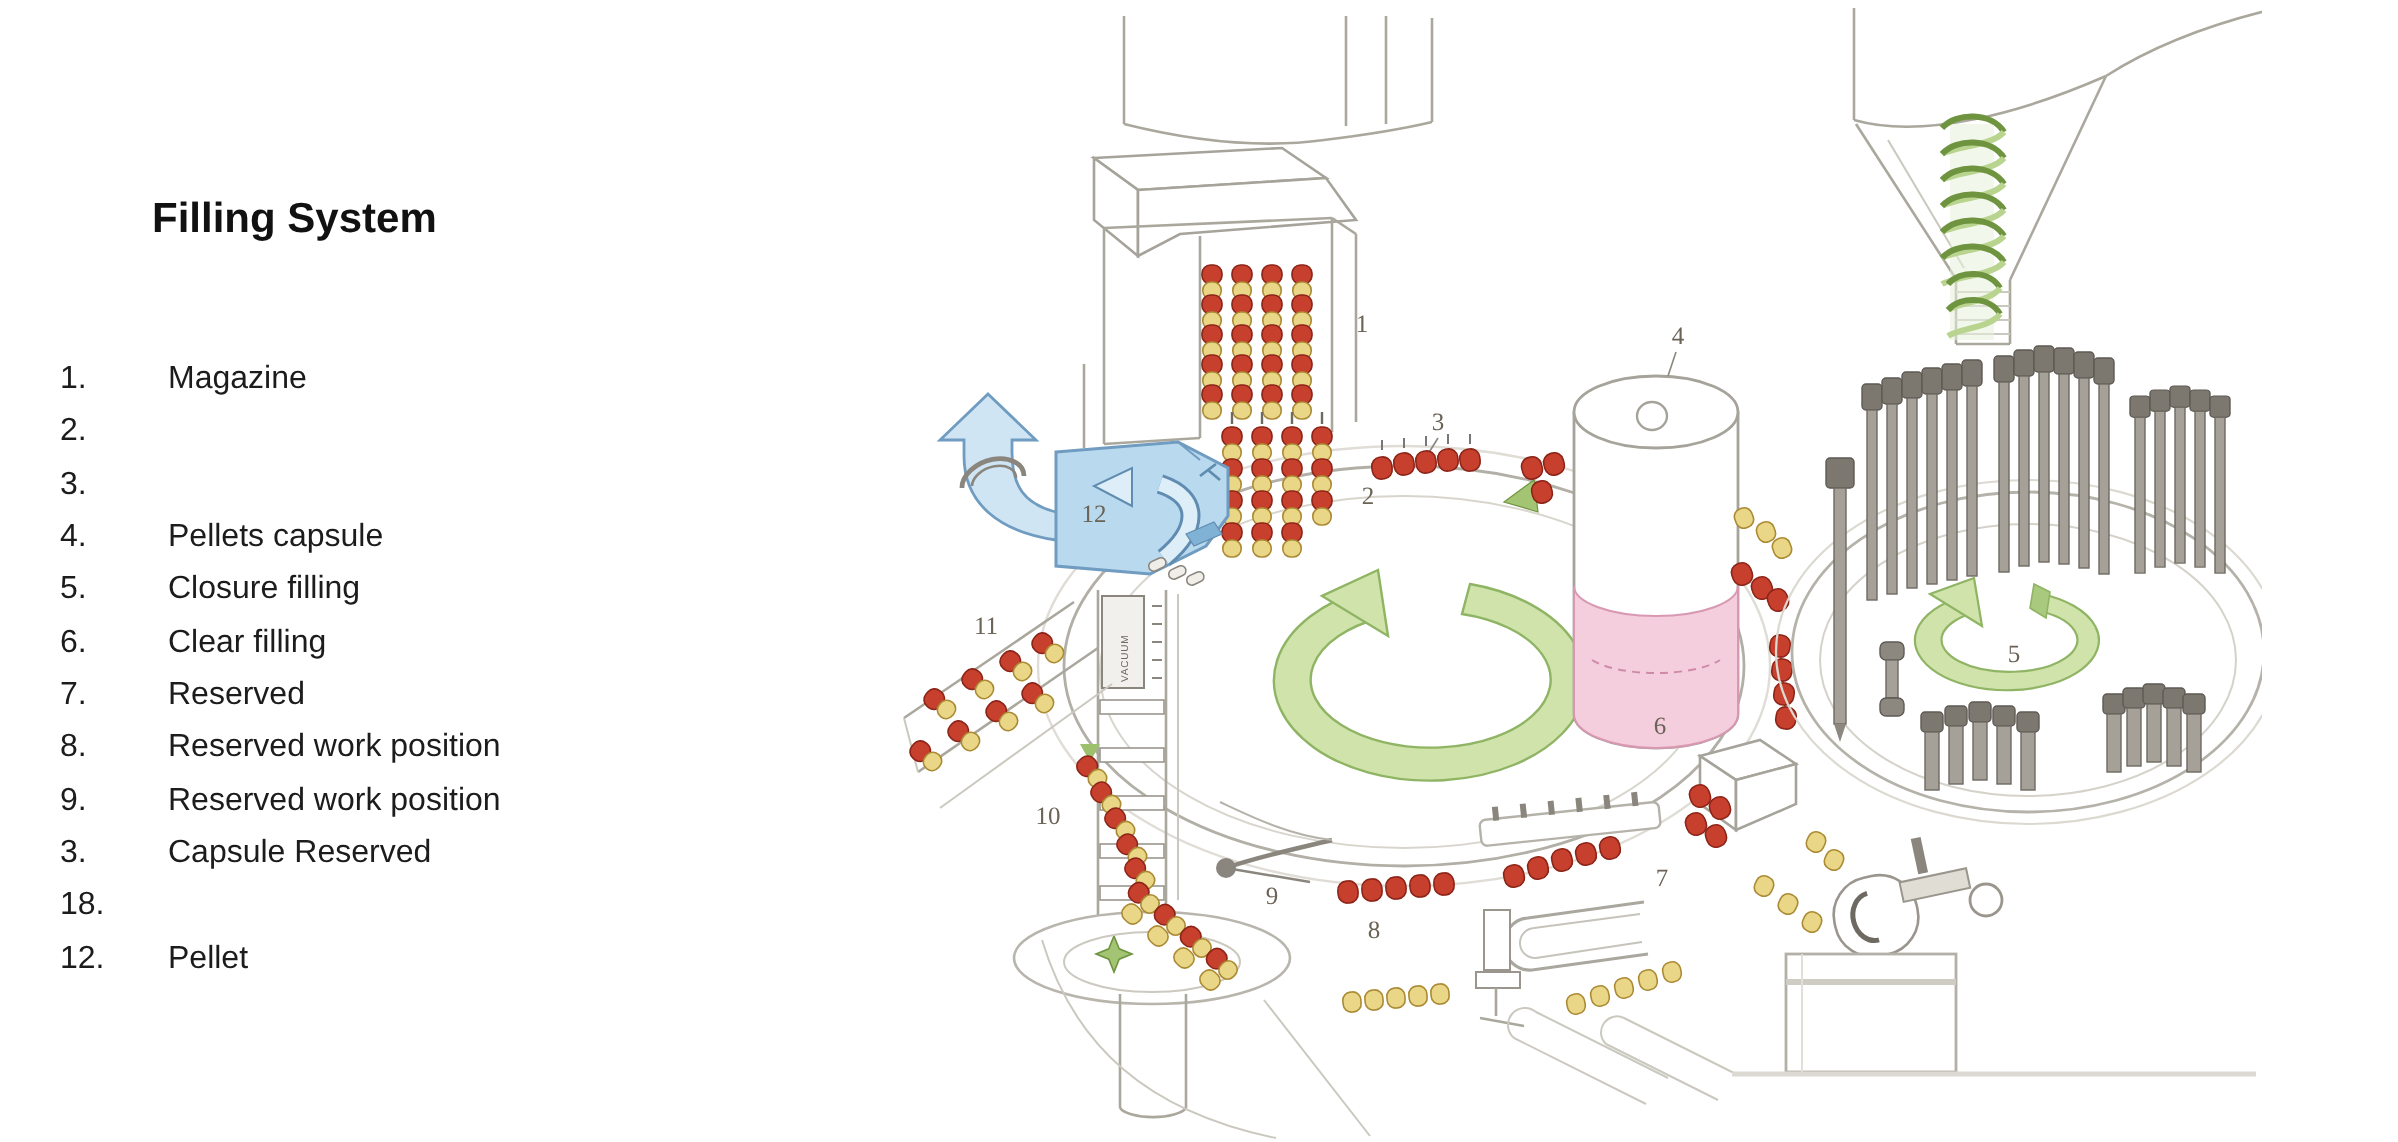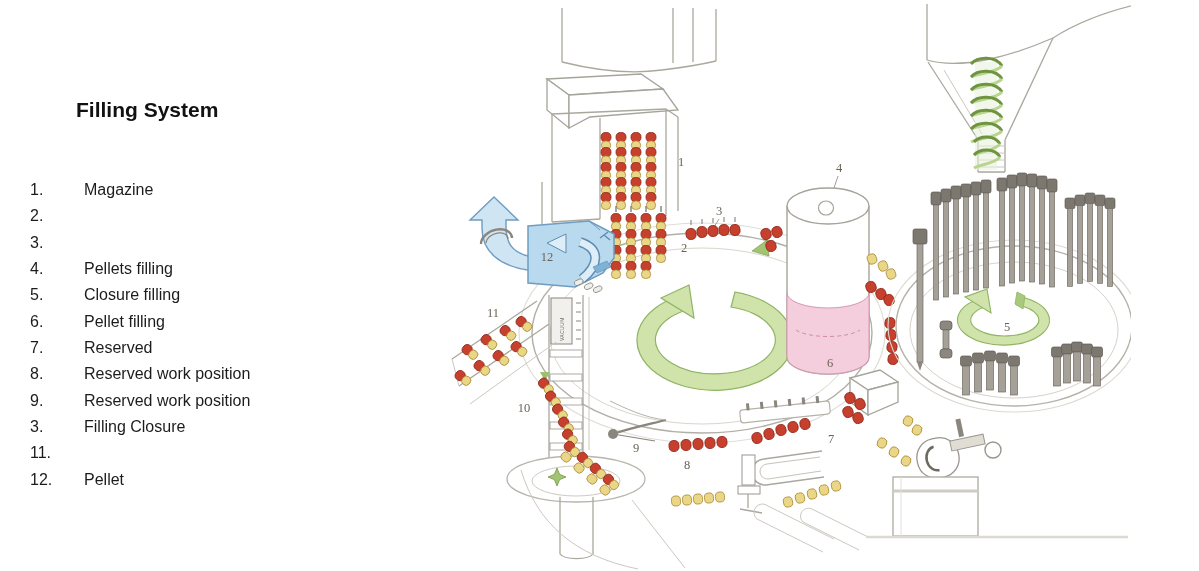--- a/index.html
+++ b/index.html
@@ -30,48 +30,48 @@
         <span class="llab">Magazine</span>
       </div>
     <div class="lrow">
         <span class="lnum">2.</span>
       </div>
     <div class="lrow">
         <span class="lnum">3.</span>
       </div>
     <div class="lrow">
         <span class="lnum">4.</span>
-        <span class="llab">Pellets filling</span>
+        <span class="llab">Pellets capsule</span>
       </div>
     <div class="lrow">
         <span class="lnum">5.</span>
         <span class="llab">Closure filling</span>
       </div>
     <div class="lrow">
         <span class="lnum">6.</span>
-        <span class="llab">Pellet filling</span>
+        <span class="llab">Clear filling</span>
       </div>
     <div class="lrow">
         <span class="lnum">7.</span>
         <span class="llab">Reserved</span>
       </div>
     <div class="lrow">
         <span class="lnum">8.</span>
         <span class="llab">Reserved work position</span>
       </div>
     <div class="lrow">
         <span class="lnum">9.</span>
         <span class="llab">Reserved work position</span>
       </div>
     <div class="lrow">
         <span class="lnum">3.</span>
-        <span class="llab">Filling Closure</span>
-      </div>
-    <div class="lrow">
-        <span class="lnum">11.</span>
+        <span class="llab">Capsule Reserved</span>
+      </div>
+    <div class="lrow">
+        <span class="lnum">18.</span>
       </div>
     <div class="lrow">
         <span class="lnum">12.</span>
         <span class="llab">Pellet</span>
       </div>
   </div>
 
   <svg class="diagram" viewBox="0 0 1199 571">
     <defs>
       <g id="capR">

